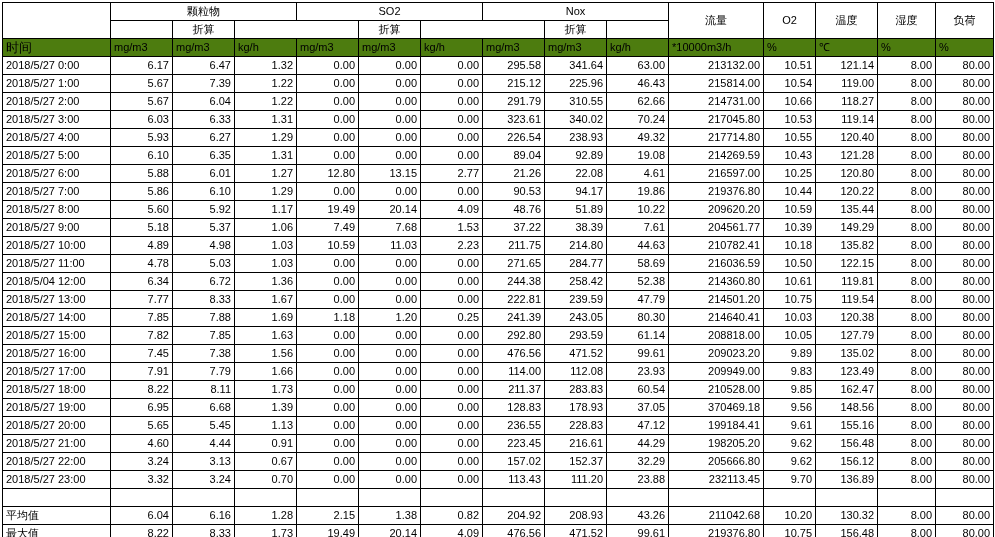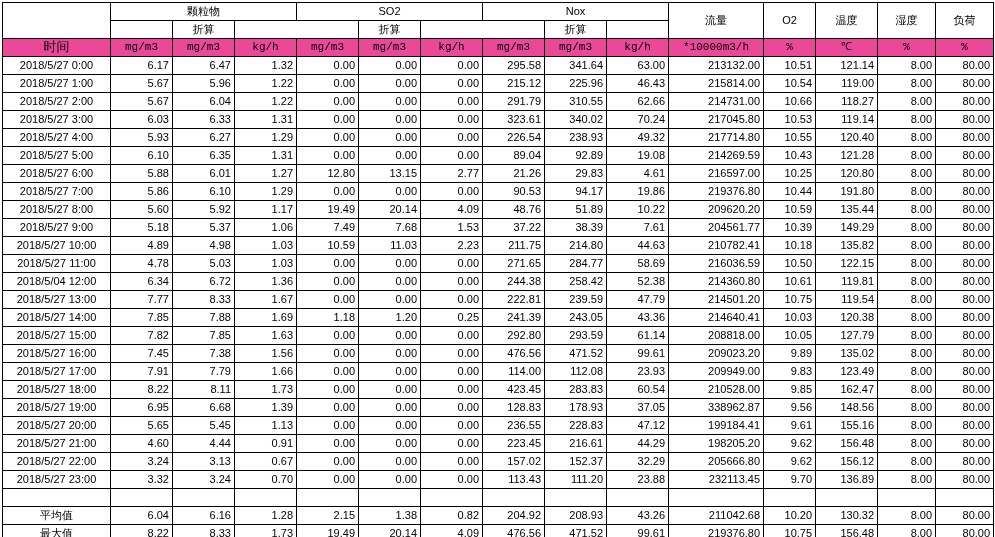--- a/index.html
+++ b/index.html
@@ -38,39 +38,37 @@
     vertical-align: middle;
     font-size: 12px;
   }
   .hdr-sub {
     text-align: center;
     vertical-align: middle;
     font-size: 11px;
     margin-top: 10px;
   }
   .unit-row td {
-    background: #ec4899;
-    text-align: center;
+    background: #4d7c0f;
     vertical-align: middle;
     font-size: 11px;
-    font-family: Liberation Mono, monospace;
   }
   .unit-row td.time-cell {
     font-size: 13px;
   }
   .num {
     text-align: right;
     padding-right: 6px;
   }
   .time {
-    text-align: center;
+    text-align: left;
     padding-right: 6px;
   }
   .lbl-right {
-    text-align: center;
+    text-align: left;
     padding-right: 4px;
     font-family: Liberation Serif, serif;
   }
   .blank-row td {
     height: 10px;
     border-left: 1px solid #000000;
     border-right: 1px solid #000000;
     border-top: none;
     border-bottom: none;
   }
@@ -160,21 +158,21 @@
           <td class="num">63.00</td>
           <td class="num">213132.00</td>
           <td class="num">10.51</td>
           <td class="num">121.14</td>
           <td class="num">8.00</td>
           <td class="num">80.00</td>
         </tr>
         <tr>
           <td class="time">2018/5/27 1:00</td>
           <td class="num">5.67</td>
-          <td class="num">5.96</td>
+          <td class="num">7.39</td>
           <td class="num">1.22</td>
           <td class="num">0.00</td>
           <td class="num">0.00</td>
           <td class="num">0.00</td>
           <td class="num">215.12</td>
           <td class="num">225.96</td>
           <td class="num">46.43</td>
           <td class="num">215814.00</td>
           <td class="num">10.54</td>
           <td class="num">119.00</td>
@@ -251,42 +249,42 @@
         </tr>
         <tr>
           <td class="time">2018/5/27 6:00</td>
           <td class="num">5.88</td>
           <td class="num">6.01</td>
           <td class="num">1.27</td>
           <td class="num">12.80</td>
           <td class="num">13.15</td>
           <td class="num">2.77</td>
           <td class="num">21.26</td>
-          <td class="num">29.83</td>
+          <td class="num">22.08</td>
           <td class="num">4.61</td>
           <td class="num">216597.00</td>
           <td class="num">10.25</td>
           <td class="num">120.80</td>
           <td class="num">8.00</td>
           <td class="num">80.00</td>
         </tr>
         <tr>
           <td class="time">2018/5/27 7:00</td>
           <td class="num">5.86</td>
           <td class="num">6.10</td>
           <td class="num">1.29</td>
           <td class="num">0.00</td>
           <td class="num">0.00</td>
           <td class="num">0.00</td>
           <td class="num">90.53</td>
           <td class="num">94.17</td>
           <td class="num">19.86</td>
           <td class="num">219376.80</td>
           <td class="num">10.44</td>
-          <td class="num">191.80</td>
+          <td class="num">120.22</td>
           <td class="num">8.00</td>
           <td class="num">80.00</td>
         </tr>
         <tr>
           <td class="time">2018/5/27 8:00</td>
           <td class="num">5.60</td>
           <td class="num">5.92</td>
           <td class="num">1.17</td>
           <td class="num">19.49</td>
           <td class="num">20.14</td>
@@ -388,21 +386,21 @@
         <tr>
           <td class="time">2018/5/27 14:00</td>
           <td class="num">7.85</td>
           <td class="num">7.88</td>
           <td class="num">1.69</td>
           <td class="num">1.18</td>
           <td class="num">1.20</td>
           <td class="num">0.25</td>
           <td class="num">241.39</td>
           <td class="num">243.05</td>
-          <td class="num">43.36</td>
+          <td class="num">80.30</td>
           <td class="num">214640.41</td>
           <td class="num">10.03</td>
           <td class="num">120.38</td>
           <td class="num">8.00</td>
           <td class="num">80.00</td>
         </tr>
         <tr>
           <td class="time">2018/5/27 15:00</td>
           <td class="num">7.82</td>
           <td class="num">7.85</td>
@@ -454,41 +452,41 @@
           <td class="num">80.00</td>
         </tr>
         <tr>
           <td class="time">2018/5/27 18:00</td>
           <td class="num">8.22</td>
           <td class="num">8.11</td>
           <td class="num">1.73</td>
           <td class="num">0.00</td>
           <td class="num">0.00</td>
           <td class="num">0.00</td>
-          <td class="num">423.45</td>
+          <td class="num">211.37</td>
           <td class="num">283.83</td>
           <td class="num">60.54</td>
           <td class="num">210528.00</td>
           <td class="num">9.85</td>
           <td class="num">162.47</td>
           <td class="num">8.00</td>
           <td class="num">80.00</td>
         </tr>
         <tr>
           <td class="time">2018/5/27 19:00</td>
           <td class="num">6.95</td>
           <td class="num">6.68</td>
           <td class="num">1.39</td>
           <td class="num">0.00</td>
           <td class="num">0.00</td>
           <td class="num">0.00</td>
           <td class="num">128.83</td>
           <td class="num">178.93</td>
           <td class="num">37.05</td>
-          <td class="num">338962.87</td>
+          <td class="num">370469.18</td>
           <td class="num">9.56</td>
           <td class="num">148.56</td>
           <td class="num">8.00</td>
           <td class="num">80.00</td>
         </tr>
         <tr>
           <td class="time">2018/5/27 20:00</td>
           <td class="num">5.65</td>
           <td class="num">5.45</td>
           <td class="num">1.13</td>

